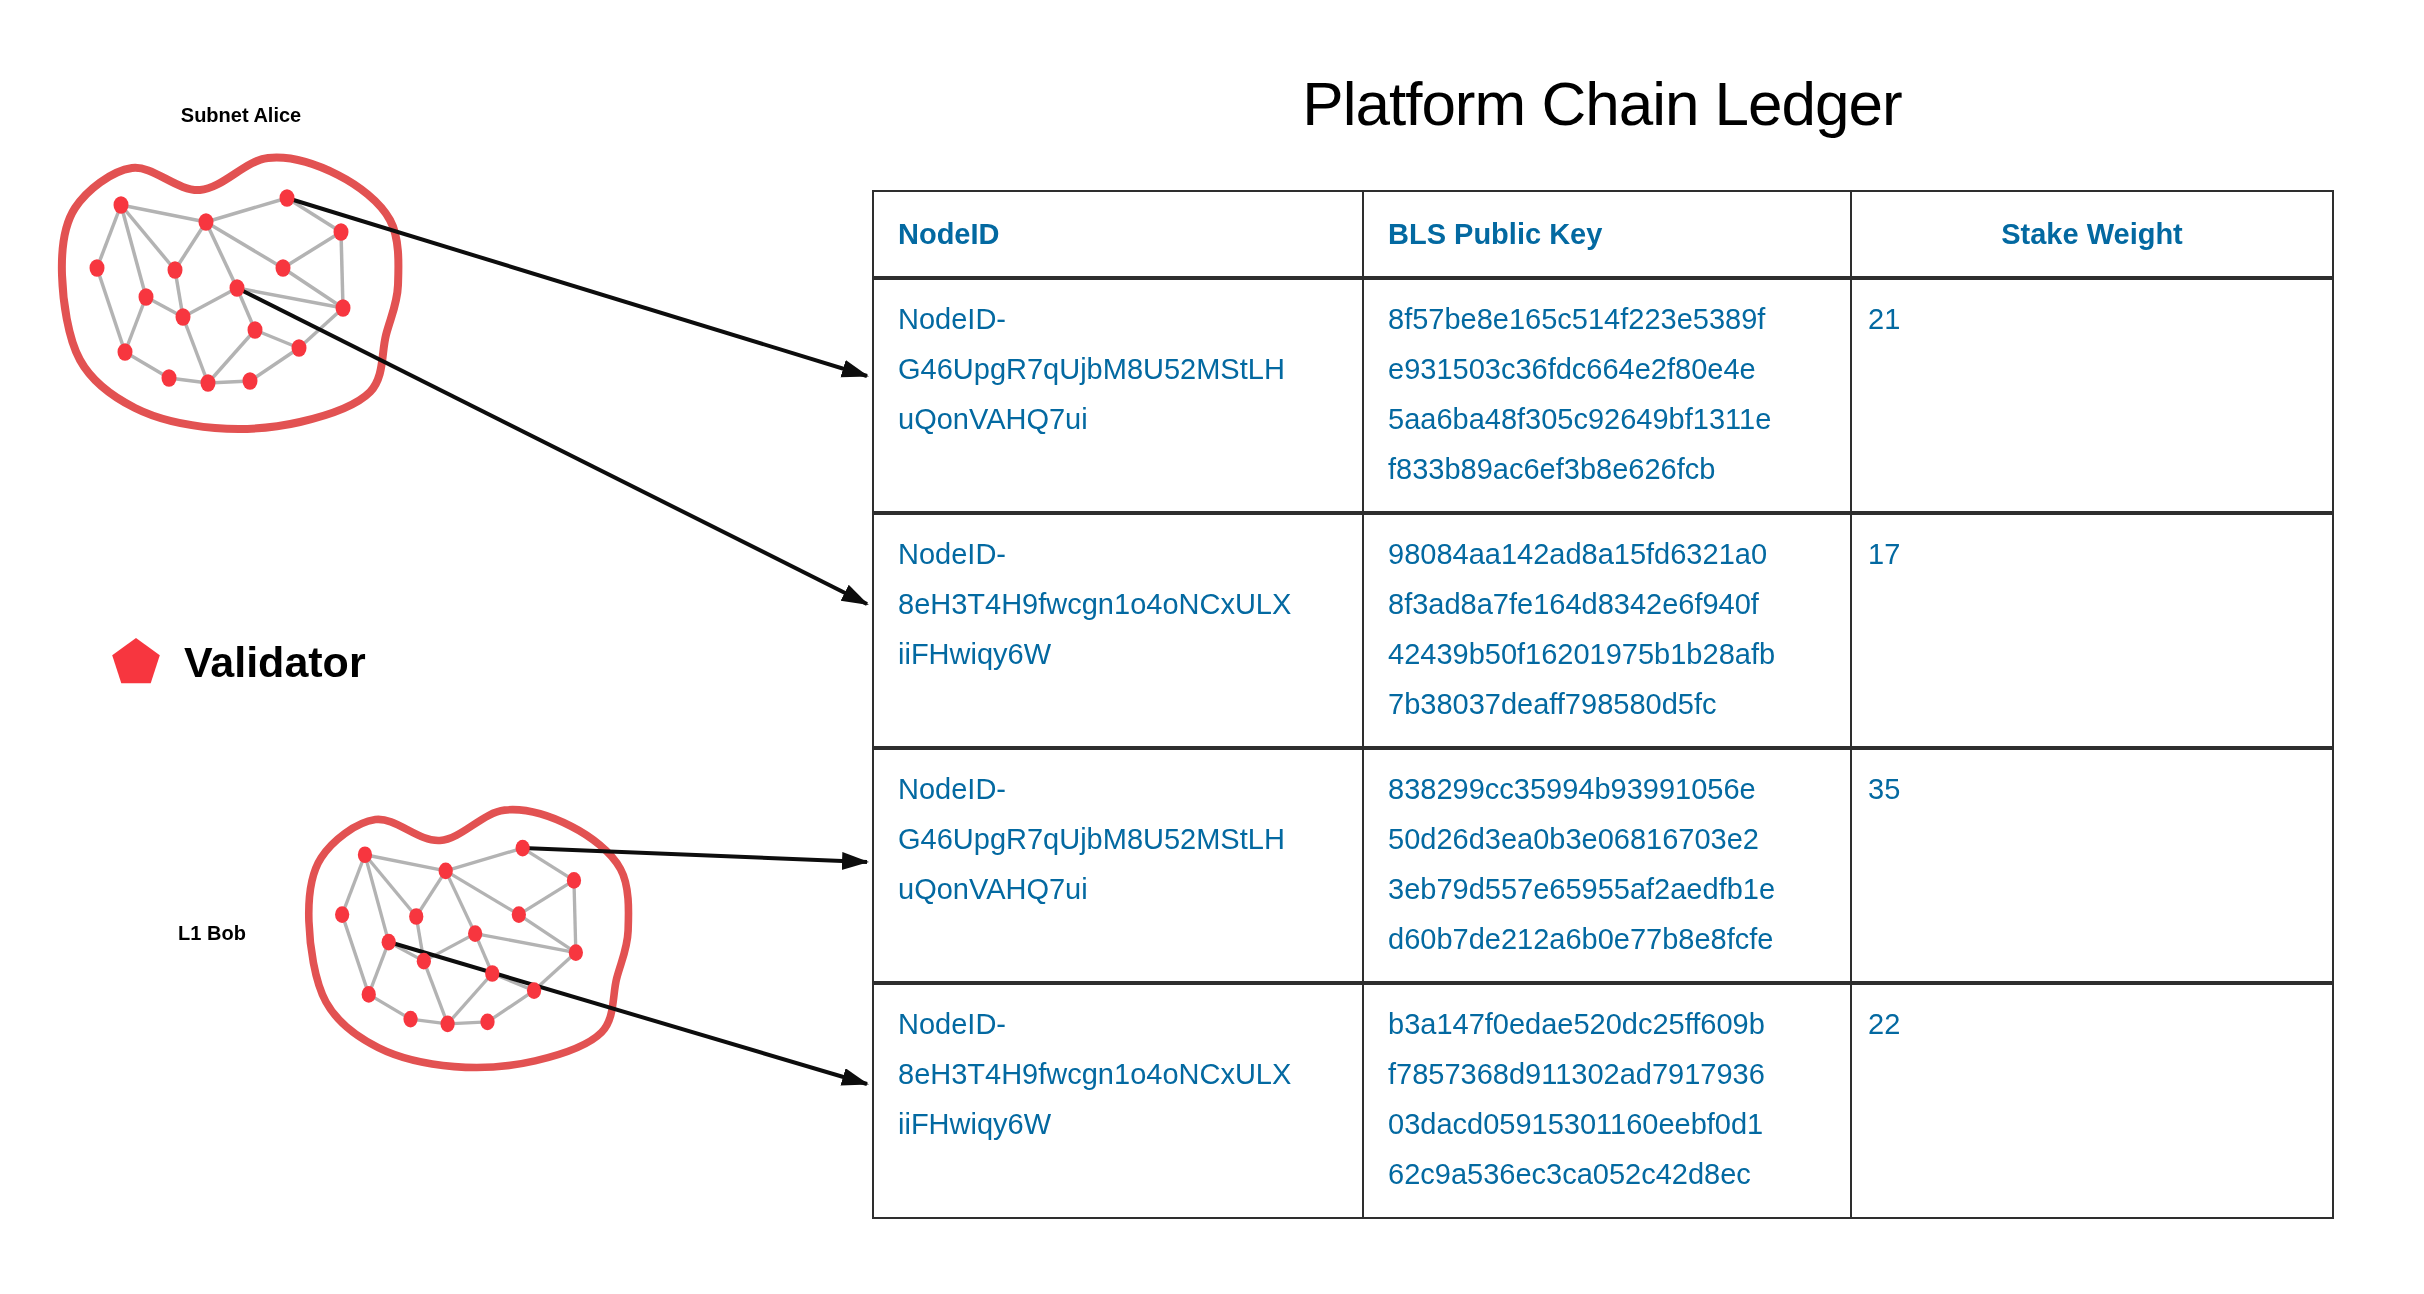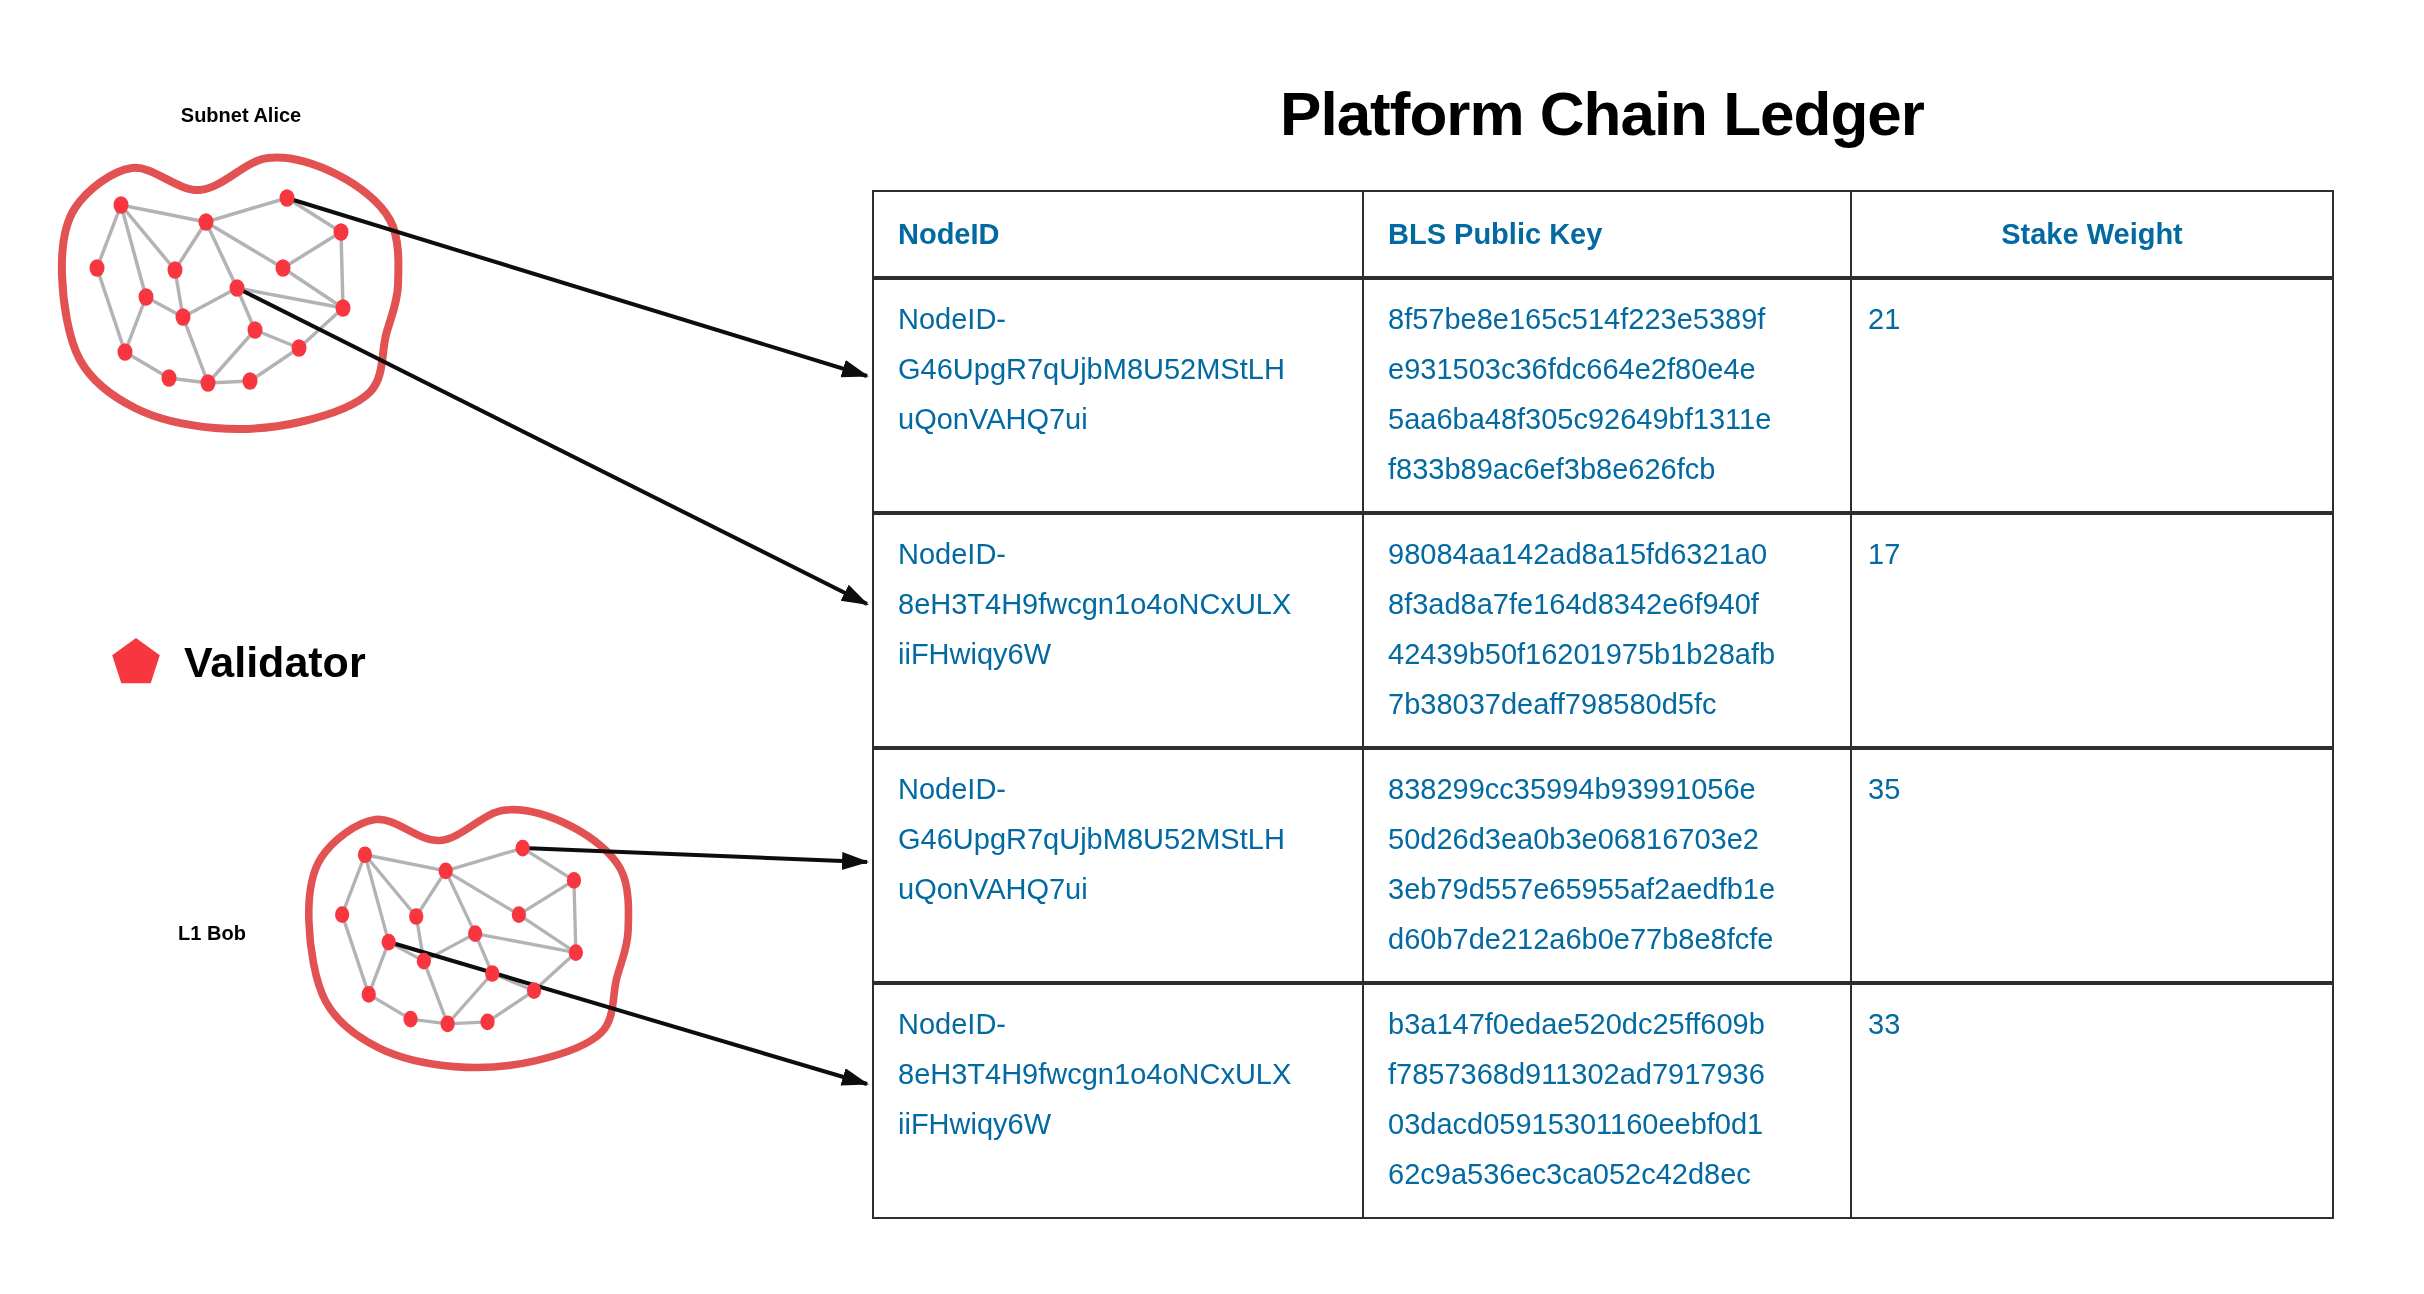--- a/index.html
+++ b/index.html
@@ -8,22 +8,22 @@
     background:#ffffff; font-family:"Liberation Sans", sans-serif; color:#000;
   }
   #net-svg { position:absolute; left:0; top:0; z-index:1; pointer-events:none; }
 
   .fig-label { position:absolute; z-index:2; font-weight:700; font-size:20px;
     transform:translateX(-50%); white-space:nowrap; }
   #alice-label { left:241px; top:104px; }
   #bob-label   { left:212px; top:922px; }
 
   .main-title { position:absolute; z-index:2; left:1602px; top:68px;
-    transform:translateX(-50%); font-size:62px; font-weight:700;
-    letter-spacing:-1px; white-space:nowrap;margin-top:10px; }
+    transform:translateX(-50%); font-size:62px; font-weight:400;
+    letter-spacing:-1px; white-space:nowrap; }
 
   .legend { position:absolute; z-index:2; left:110px; top:636px;
     display:flex; align-items:center; gap:22px; }
   .legend-icon { width:52px; height:52px; display:block; }
   .legend-label { font-size:43px; font-weight:700; }
 
   .ledger { position:absolute; z-index:2; left:872px; top:190px; }
   .ledger table { border-collapse:collapse; table-layout:fixed; font-size:29px; color:#0369a1; }
   .col-nodeid { width:490px; } .col-bls { width:488px; } .col-stake { width:482px; }
   .ledger th, .ledger td { border:2px solid #2e2e2e; }
@@ -208,17 +208,17 @@
         <td class="stake">35</td>
       </tr>
       <tr>
         <td>NodeID-
 8eH3T4H9fwcgn1o4oNCxULX
 iiFHwiqy6W</td>
         <td>b3a147f0edae520dc25ff609b
 f7857368d911302ad7917936
 03dacd05915301160eebf0d1
 62c9a536ec3ca052c42d8ec</td>
-        <td class="stake">33</td>
+        <td class="stake">22</td>
       </tr>
     </tbody>
   </table>
 </div>
 
 </body></html>

